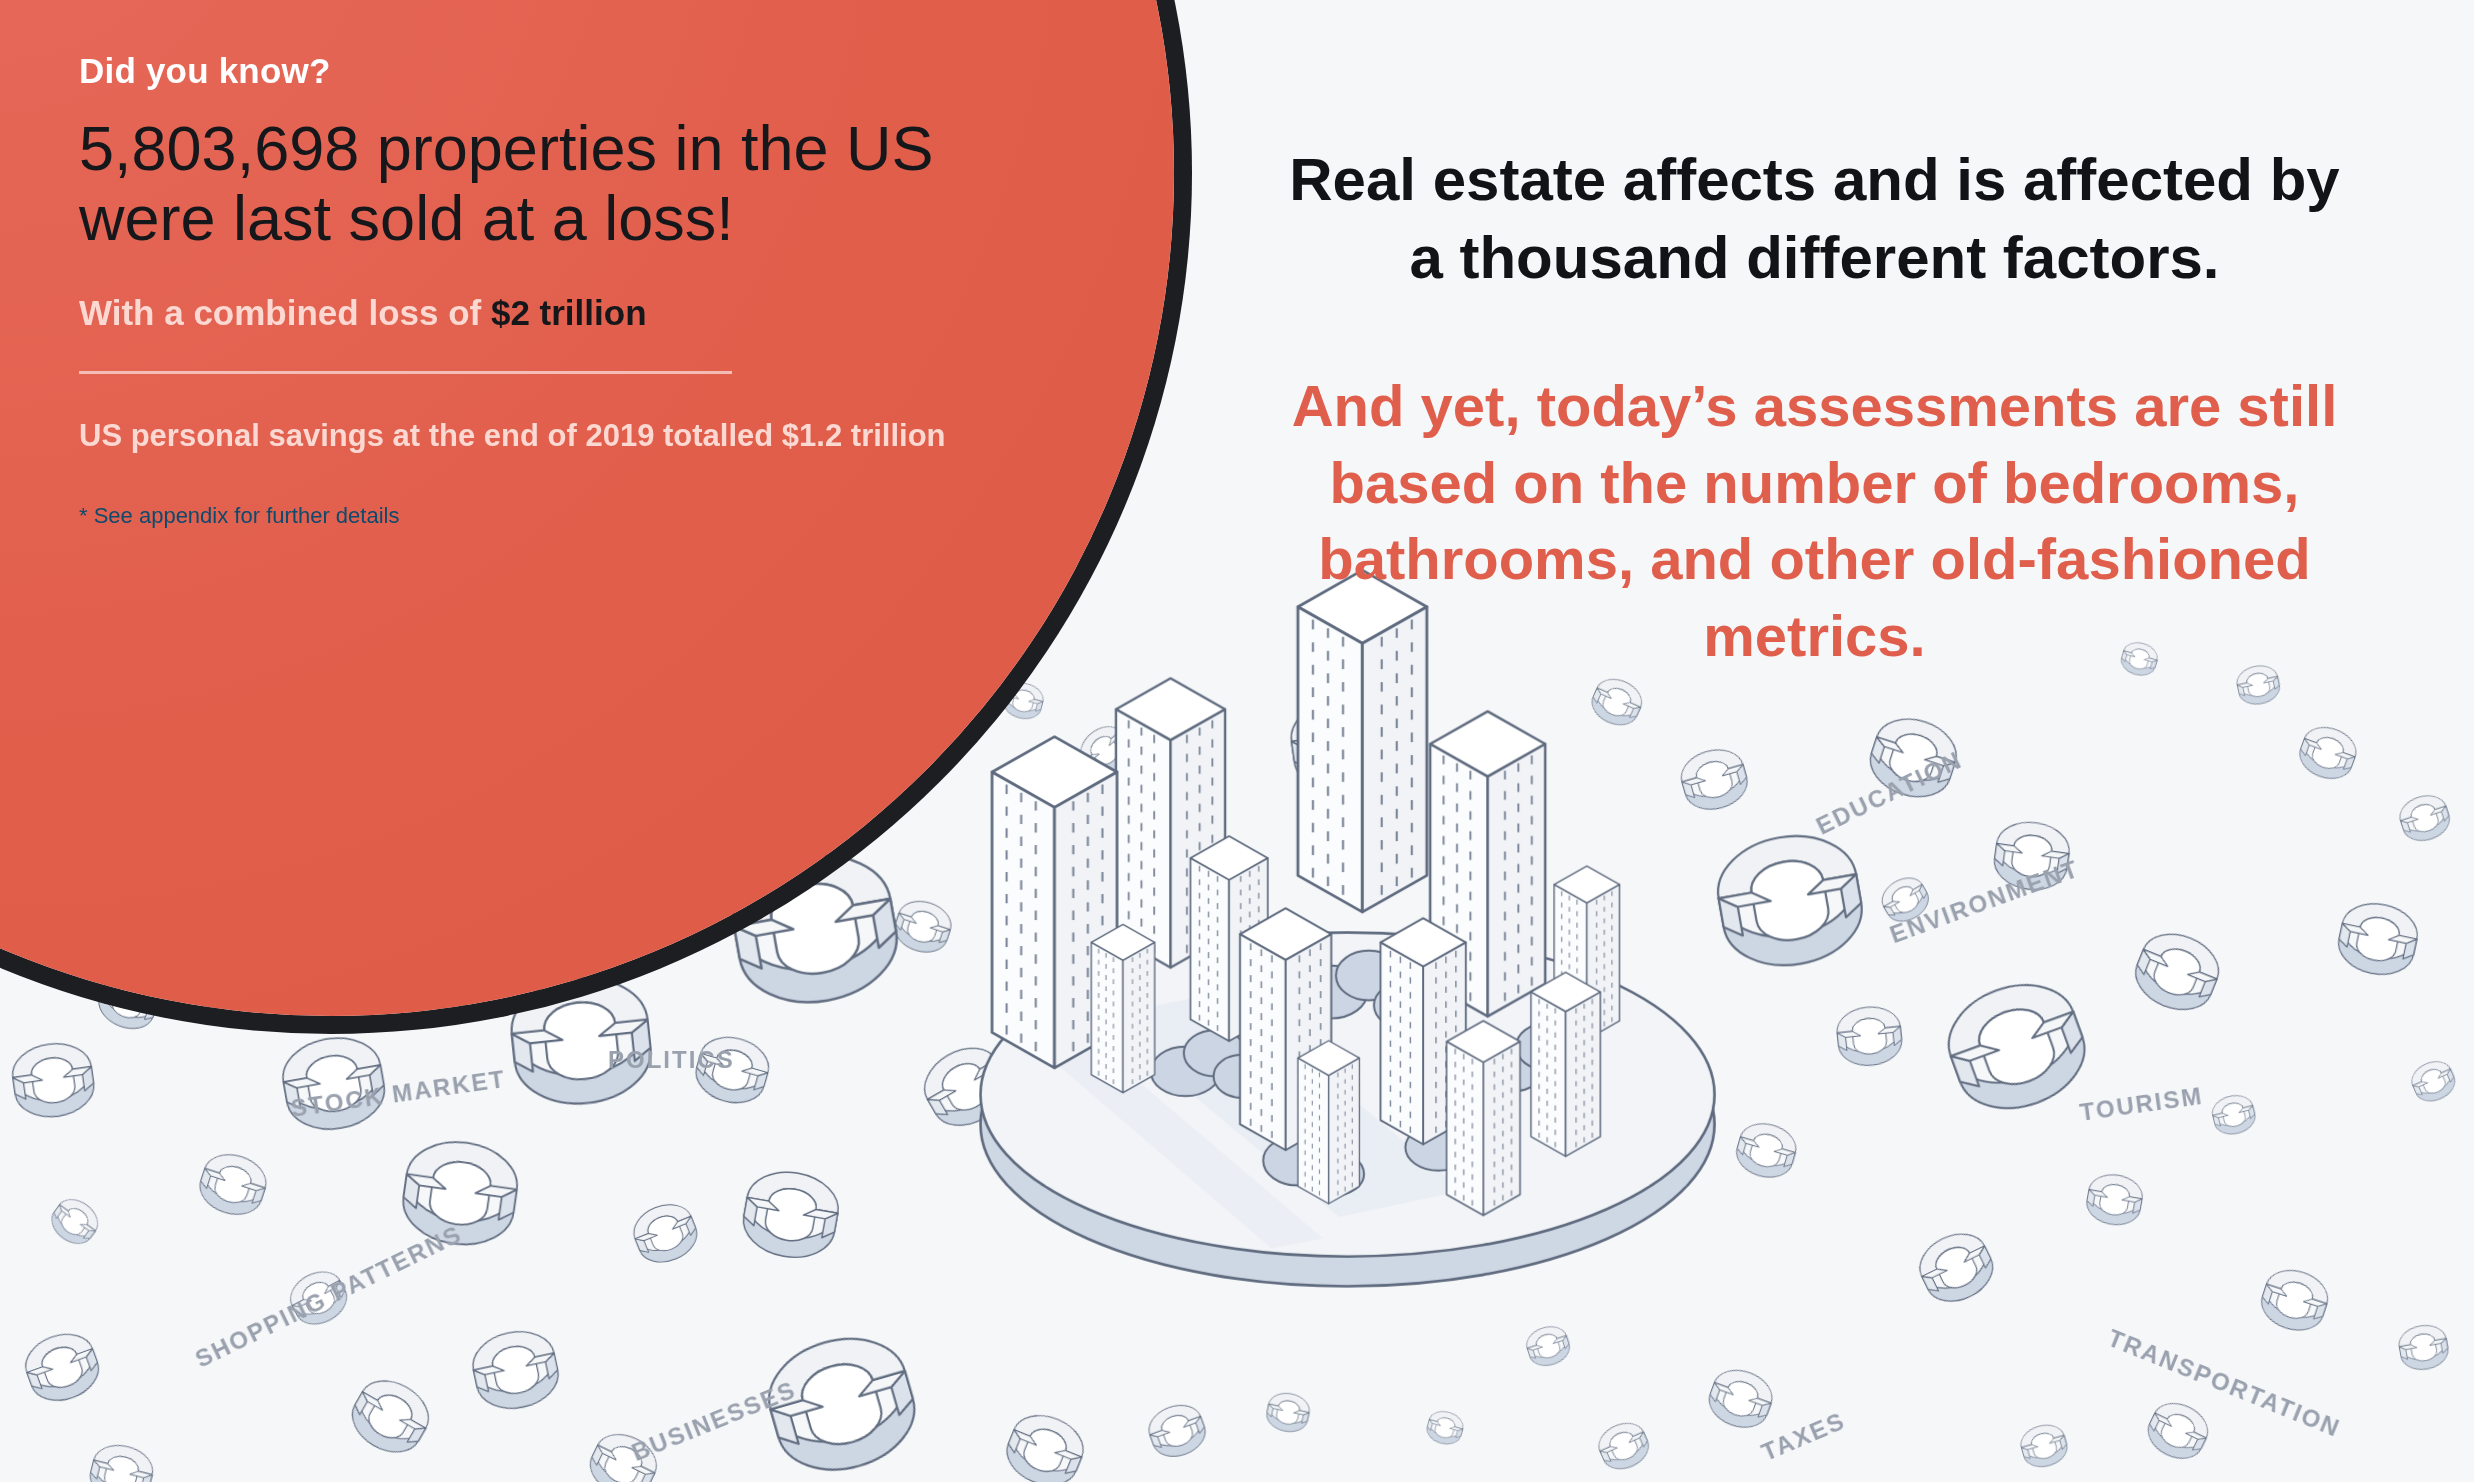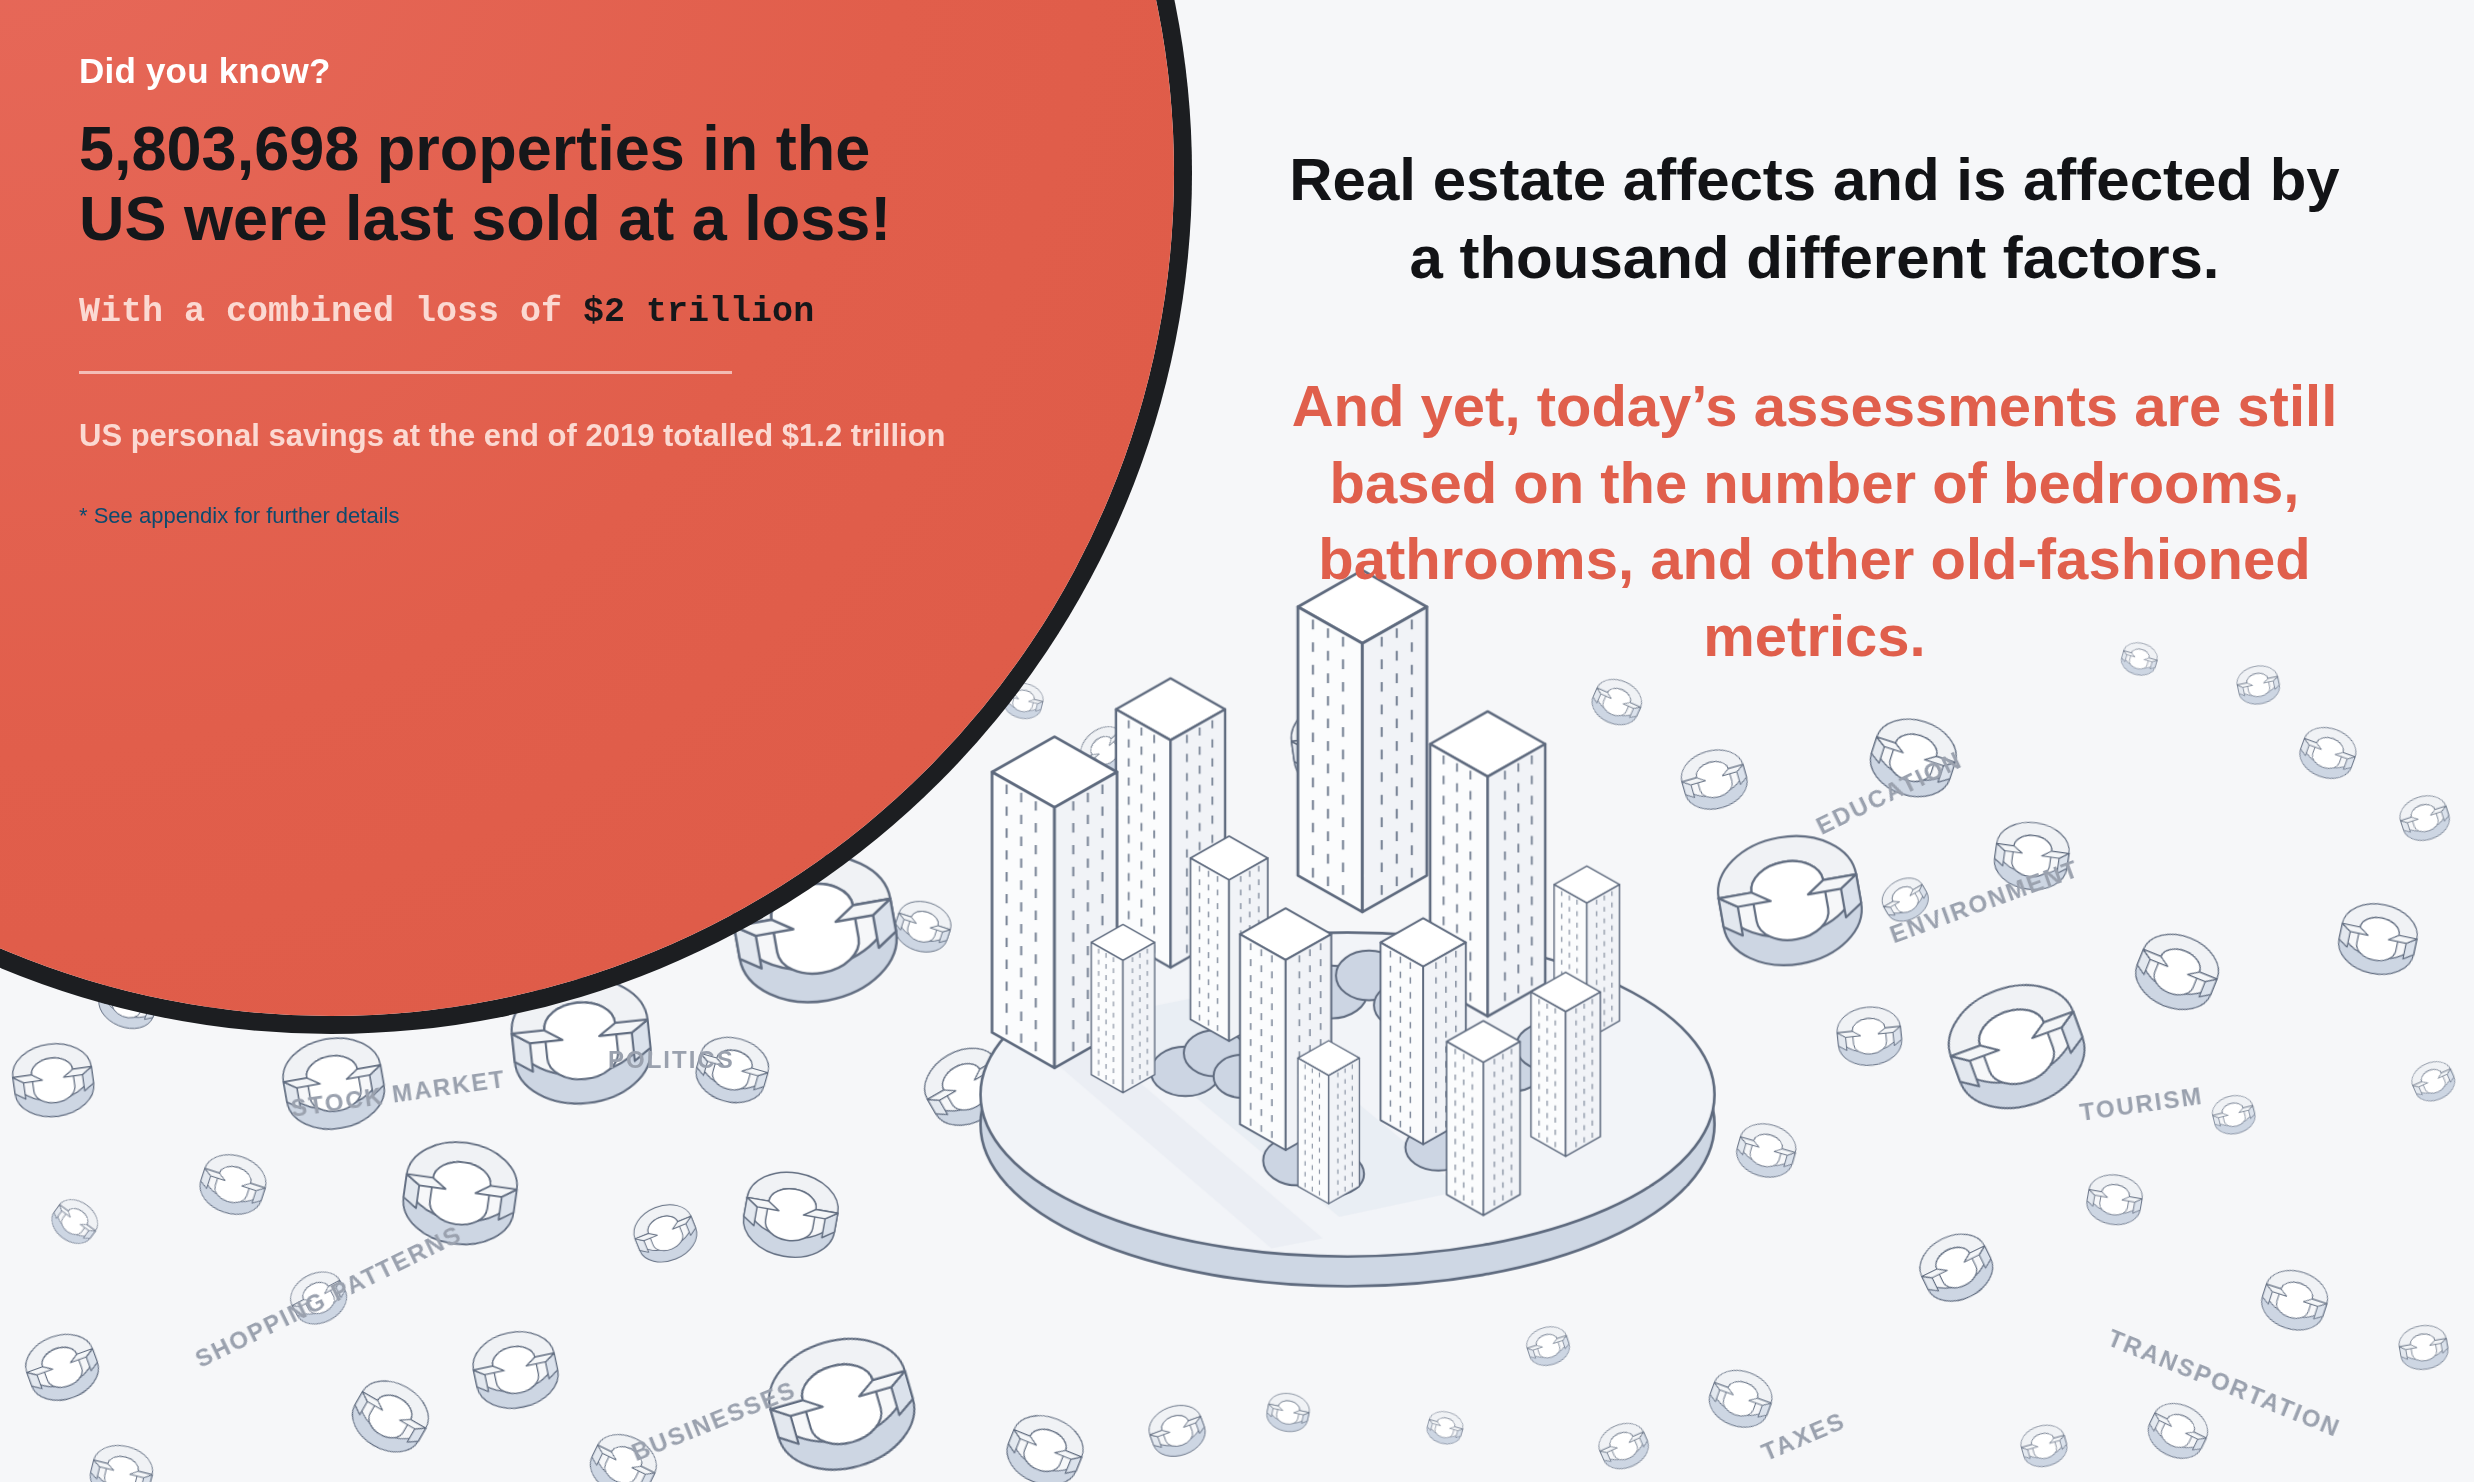--- a/index.html
+++ b/index.html
@@ -46,33 +46,32 @@
   .kicker {
     font-size: 35px;
     font-weight: bold;
     color: #ffffff;
     letter-spacing: 0.2px;
     margin: 0 0 21.5px 0;
     line-height: 1.15;
   }
   .headline {
     font-size: 63px;
-    font-weight: bold;
+    font-weight: normal;
     color: #15171a;
     line-height: 1.12;
     margin: 0 0 36px 0;
     max-width: 917px;
   }
   .subline {
     font-size: 35px;
     font-weight: bold;
     color: #fbd9d2;
     line-height: 1.3;
     margin: 0 0 36px 0;
-    font-family: Liberation Mono, monospace;
   }
   .subline .accent {
     color: #15171a;
   }
   .rule {
     width: 653px;
     height: 2.5px;
     background: rgba(255,255,255,.58);
     margin: 0 0 40px 0;
     border: 0;

